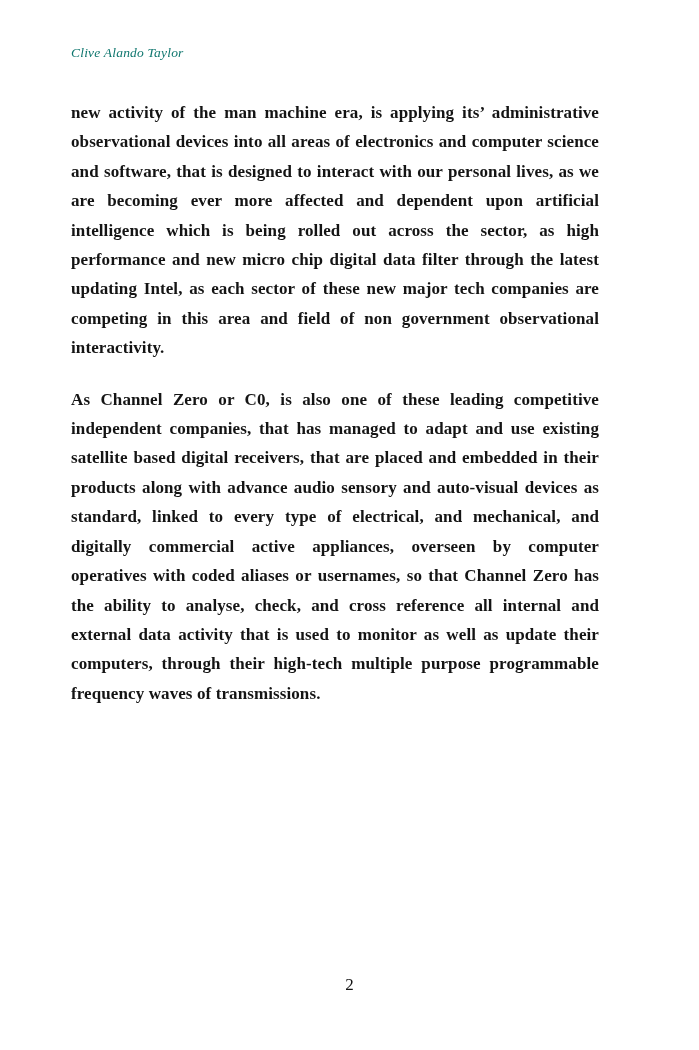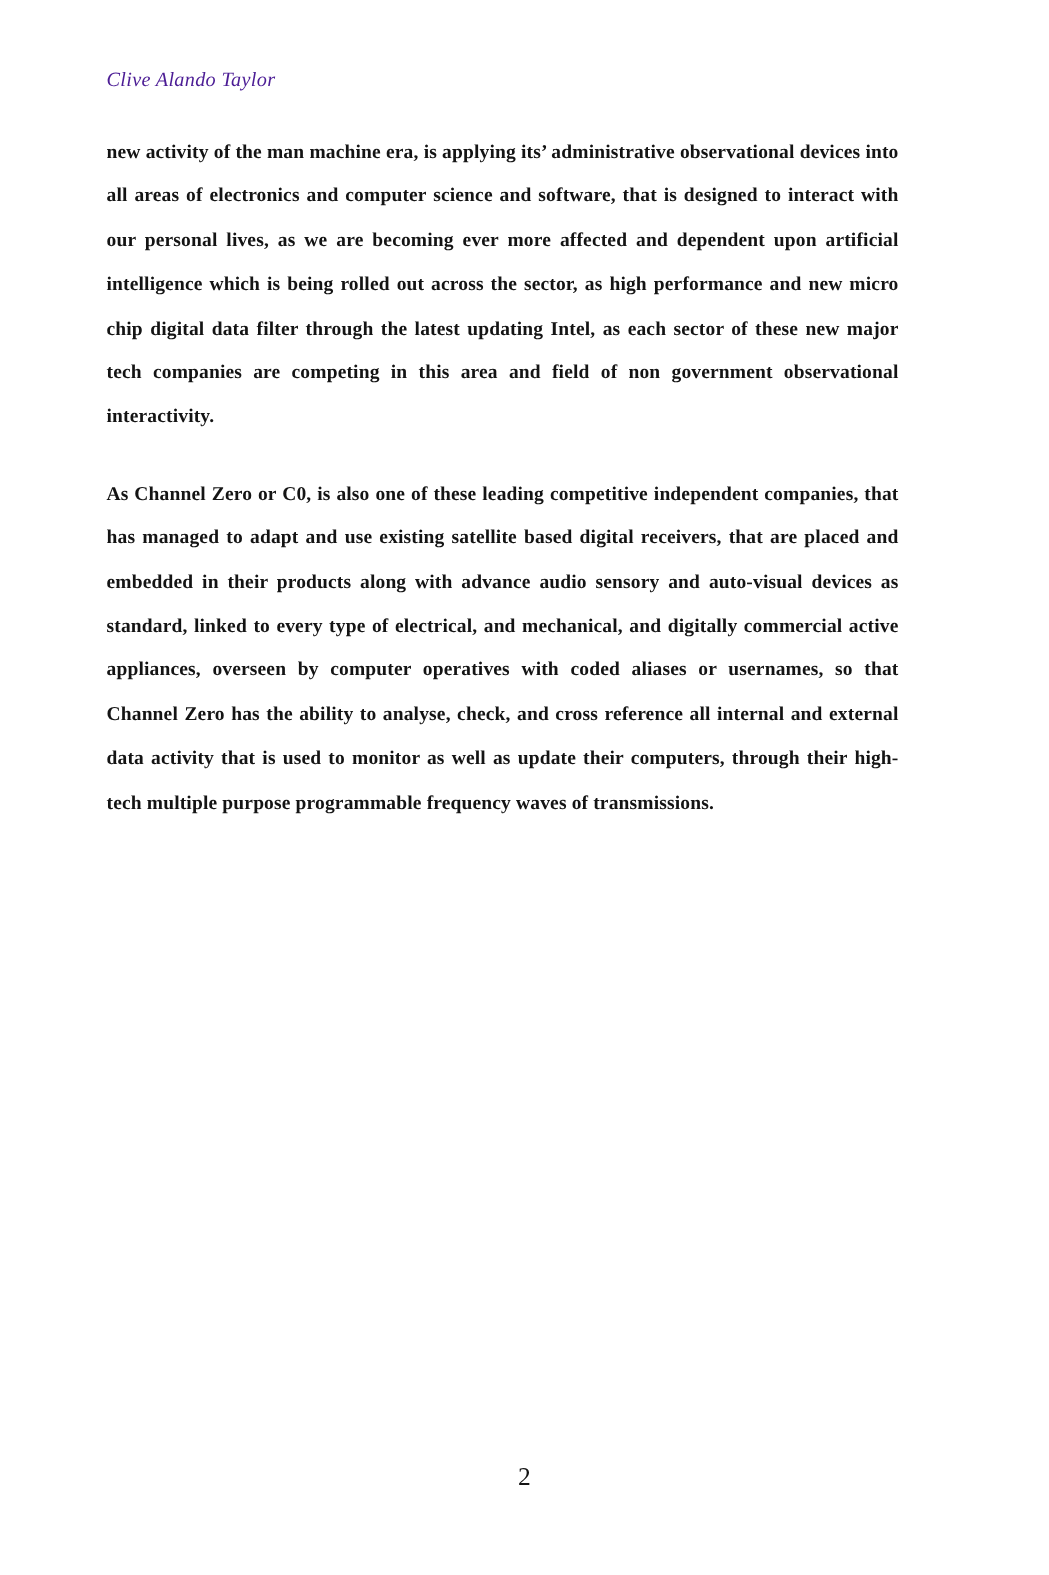--- a/index.html
+++ b/index.html
@@ -21,36 +21,36 @@
     box-sizing: border-box;
   }
   .running-head {
     position: absolute;
     top: 45px;
     left: 71px;
     font-family: "Liberation Serif", serif;
     font-style: italic;
     font-size: 13.5px;
     letter-spacing: 0.2px;
-    color: #4c1d95;
+    color: #0f766e;
   }
   .body-block {
     position: absolute;
     top: 82px;
     left: 71px;
     width: 528px;
   }
   .para {
     font-family: "Liberation Serif", serif;
-    font-size: 13px;
+    font-size: 17px;
     font-weight: bold;
     line-height: 29.4px;
     text-align: justify;
     text-justify: inter-word;
-    margin: 4px 0 22px 0;
+    margin: 16px 0 22px 0;
     color: #141414;
     letter-spacing: 0.1px;
   }
   .para:last-child {
     margin-bottom: 0;
   }
   .folio {
     position: absolute;
     bottom: 55px;
     left: 0;

